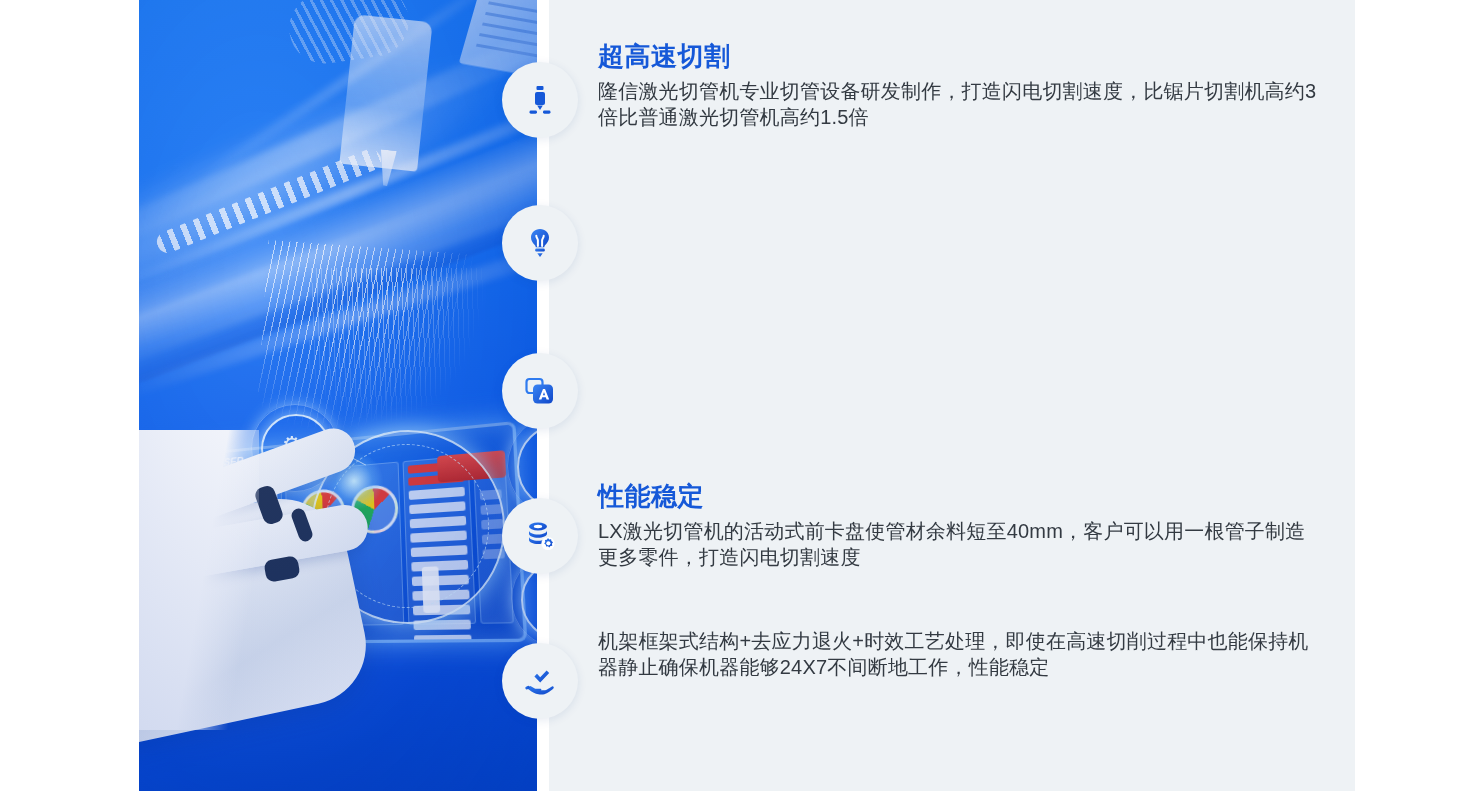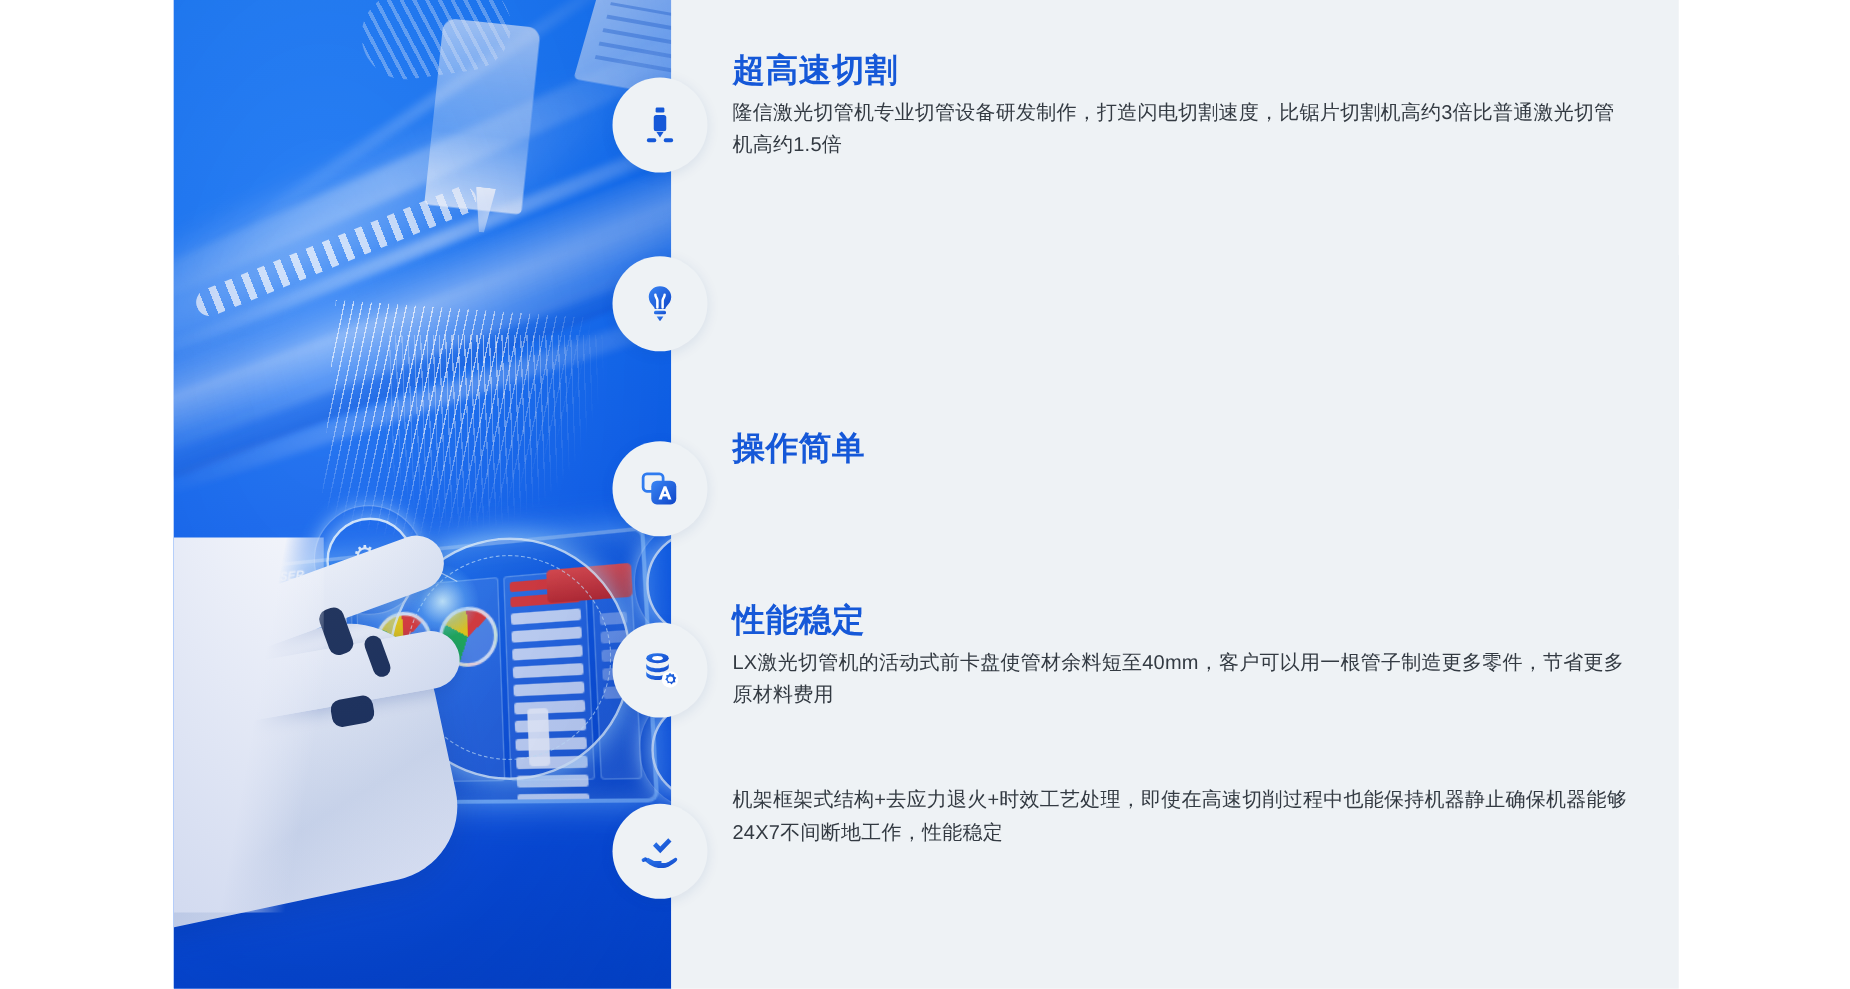--- a/index.html
+++ b/index.html
@@ -162,40 +162,40 @@
     background:radial-gradient(ellipse at 30% 35%,rgba(255,255,255,.10),rgba(4,50,170,.18) 70%,rgba(3,60,190,.30) 100%);
     pointer-events:none;
   }
   .whitecorner{
     position:absolute;left:0;top:430px;width:120px;height:300px;
     background:linear-gradient(100deg,#ffffff 0%,#ffffff 52%,rgba(255,255,255,0) 82%);
   }
 
   
   .panel{
-    position:absolute;left:537px;top:0;width:806px;height:791px;
+    position:absolute;left:549px;top:0;width:806px;height:791px;
     background:#eef2f5;
   }
 
   .feature{
     position:absolute;left:0;width:806px;display:block;
   }
   .feature .badge{
     position:absolute;left:-47px;width:76px;height:76px;border-radius:50%;
     background:#eef2f5;
     box-shadow:0 2px 10px rgba(20,60,130,.10);
     display:flex;align-items:center;justify-content:center;
   }
   .feature .text{position:absolute;left:49px;width:720px;}
   .feature h3{
     margin:0 0 6px 0;font-size:26px;line-height:1.15;color:#1558d8;font-weight:bold;
     letter-spacing:.5px;
   }
   .feature p{
-    margin:0;font-size:16px;line-height:26px;color:#333a42;letter-spacing:.2px;
+    margin:0;font-size:20px;line-height:26px;color:#333a42;letter-spacing:.2px;
   }
 
   
   #f1{top:0px;}      #f1 .badge{top:62px;}  #f1 .text{top:42px;}
   #f2{top:0px;}      #f2 .badge{top:205px;} #f2 .text{top:190px;}
   #f3{top:0px;}      #f3 .badge{top:353px;} #f3 .text{top:344px;}
   #f4{top:0px;}      #f4 .badge{top:498px;} #f4 .text{top:482px;}
   #f5{top:0px;}      #f5 .badge{top:643px;} #f5 .text{top:628px;}
 
   svg.icon{display:block;}
@@ -341,21 +341,20 @@
               <stop offset="0" stop-color="#3a86f5"></stop>
                 <stop offset="1" stop-color="#0f46c8"></stop>
             </linearGradient>
           </defs>
           <rect x="3.5" y="5" width="16" height="14" rx="3" fill="none" stroke="#2f7bef" stroke-width="2.2"></rect>
           <rect x="10" y="10.5" width="20" height="19" rx="4.5" fill="url(#lg3)"></rect>
           <path d="M20 15 l-4.2 10.5 h2.6 l.85-2.3 h3.5 l.85 2.3 h2.6 L22 15z M19.9 21.2 l1.1-3.1 1.1 3.1z" fill="#ffffff"></path>
         </svg>
       </div>
       <div class="text">
-        <h3>操作简单</h3>
       </div>
     </div>
 
     <div class="feature" id="f4">
       <div class="badge">
         <svg class="icon" width="34" height="34" viewBox="0 0 34 34">
           <defs>
             <linearGradient id="lg4" x1="0" y1="0" x2="1" y2="1">
               <stop offset="0" stop-color="#2f7bef"></stop>
                 <stop offset="1" stop-color="#0f46c8"></stop>
@@ -365,21 +364,21 @@
           <ellipse cx="15" cy="7.5" rx="4.2" ry="1.7" fill="#ffffff"></ellipse>
           <path d="M6 11.5v3.2c0 2.2 4 4 9 4s9-1.8 9-4v-3.2c0 2.2-4 4-9 4s-9-1.8-9-4z" fill="url(#lg4)"></path>
           <path d="M6 17.8V21c0 2.2 4 4 9 4s9-1.8 9-4v-3.2c0 2.2-4 4-9 4s-9-1.8-9-4z" fill="url(#lg4)"></path>
           <circle cx="25" cy="24.5" r="6.6" fill="#ffffff"></circle>
           <path d="M25 19.1l1.2 1.5 1.9-.4.3 1.9 1.6 1.1-1.1 1.6.4 1.9-1.9.3-1.1 1.6-1.3-1.4-1.9.4-.3-1.9-1.6-1.1 1.1-1.6-.4-1.9 1.9-.3z" fill="url(#lg4)"></path>
           <circle cx="25.4" cy="24.3" r="2.1" fill="#ffffff"></circle>
         </svg>
       </div>
       <div class="text">
         <h3>性能稳定</h3>
-        <p>LX激光切管机的活动式前卡盘使管材余料短至40mm，客户可以用一根管子制造更多零件，节省更多原材料费用</p>
+        <p>LX激光切管机的活动式前卡盘使管材余料短至40mm，客户可以用一根管子制造更多零件，打造闪电切割速度</p>
       </div>
     </div>
 
     <div class="feature" id="f5">
       <div class="badge">
         <svg class="icon" width="34" height="34" viewBox="0 0 34 34">
           <defs>
             <linearGradient id="lg5" x1="0" y1="0" x2="1" y2="1">
               <stop offset="0" stop-color="#2f7bef"></stop>
                 <stop offset="1" stop-color="#0f46c8"></stop>

